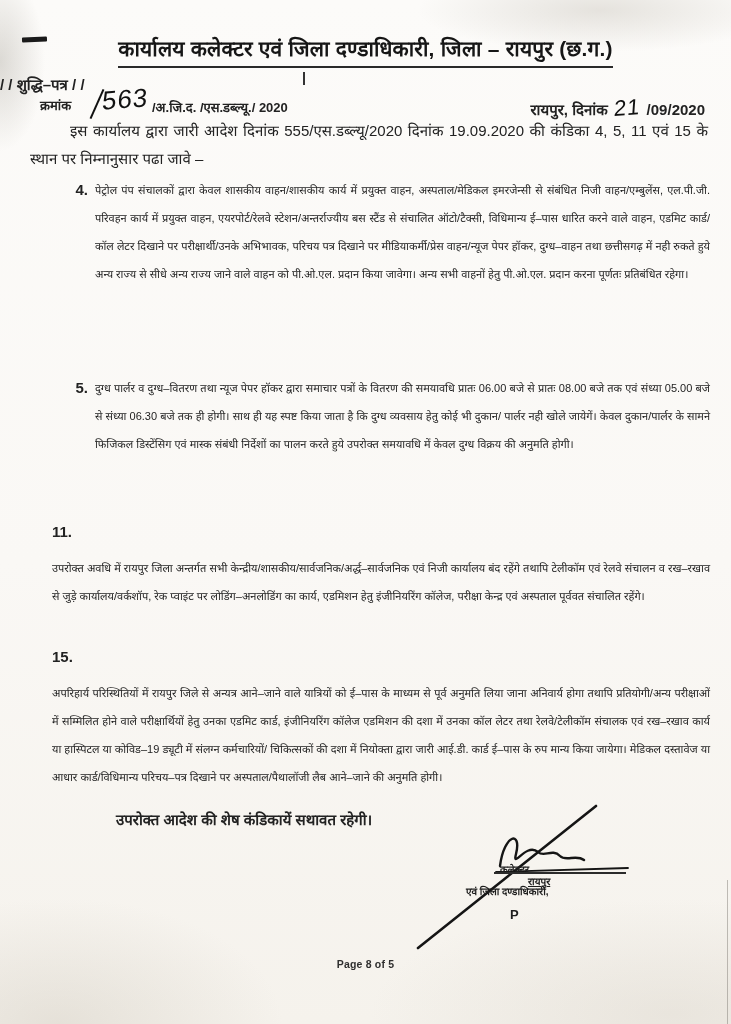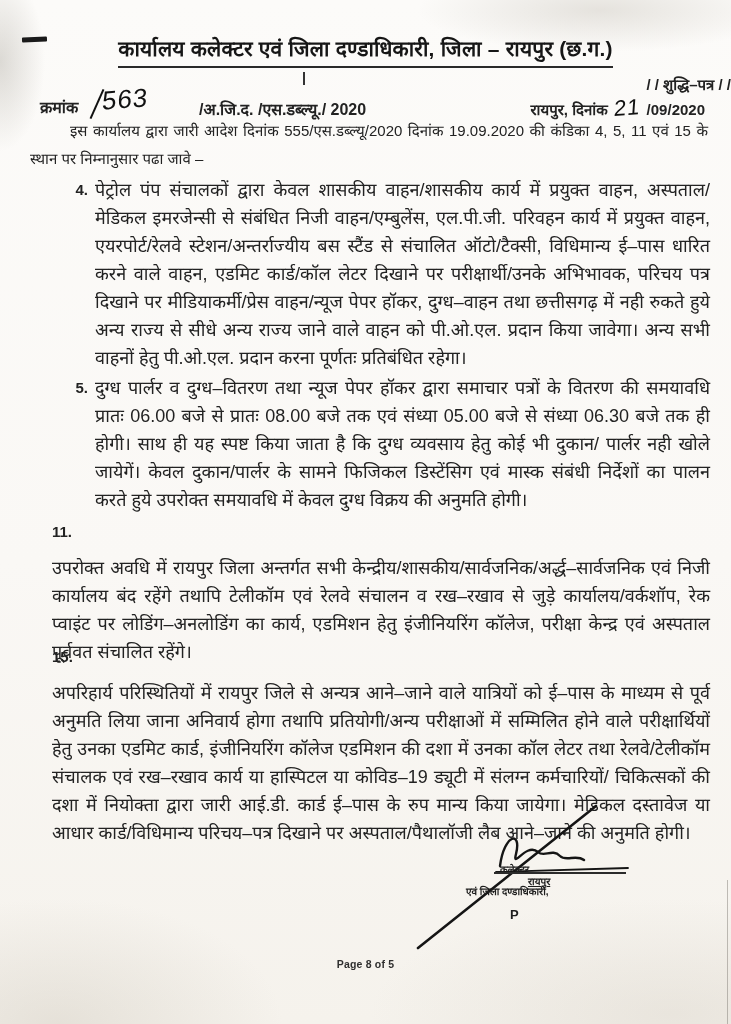--- a/index.html
+++ b/index.html
@@ -18,42 +18,42 @@
     overflow:hidden;
   }
   .abs{position:absolute;}
   .title-wrap{left:0;right:0;top:34px;text-align:center;}
   .title{
     display:inline-block;
     font-size:21px;font-weight:700;color:#161616;
     border-bottom:2px solid #2a2a2a;padding-bottom:4px;
     letter-spacing:.2px;
   }
-  .subtitle{left:0;right:0;top:74px;text-align:right;font-size:15px;font-weight:700;color:#222;}
-  .refline{left:40px;top:96px;font-size:16px;font-weight:600;color:#222;}
+  .subtitle{left:0;right:0;top:74px;text-align:left;font-size:15px;font-weight:700;color:#222;}
+  .refline{left:40px;top:96px;font-size:13px;font-weight:600;color:#222;}
   .hand{
     display:inline-block;
     font-size:26px;font-weight:400;color:#111;
     transform:rotate(-4deg) skewX(-8deg);
     letter-spacing:1px;
   }
   .hand-small{font-size:22px;}
   .dateline{right:26px;top:95px;font-size:15px;font-weight:600;color:#222;white-space:nowrap;}
   .intro{
     left:30px;width:678px;top:117px;
     font-size:15px;font-weight:500;line-height:28px;
     text-align:justify;text-indent:40px;color:#222;
   }
   .item{display:flex;align-items:flex-start;}
   .item-no{
     flex:0 0 30px;text-align:right;padding-right:7px;
     font-size:15px;font-weight:600;line-height:28px;color:#222;
   }
   .item-text{
-    flex:1;font-size:18px;font-weight:500;line-height:28px;
+    flex:1;font-size:11px;font-weight:500;line-height:28px;
     text-align:justify;color:#222;
   }
   .closing{left:116px;top:809px;font-size:15px;font-weight:600;color:#222;}
   .sig-text{font-size:10px;font-weight:700;color:#1d1d1d;white-space:nowrap;}
   .strike{height:2px;background:#2b2b2b;}
   .mark-dash{left:22px;top:37px;width:25px;height:5px;background:#1a1a1a;transform:rotate(-2deg);border-radius:1px;}
   .mark-tick{left:303px;top:72px;width:2px;height:13px;background:#333;}
   .hand-slash{left:96px;top:88px;width:2px;height:32px;background:#111;transform:rotate(24deg);}
   .footer{left:0;right:0;top:958px;text-align:center;font-size:10.5px;font-weight:700;color:#2f2f2f;letter-spacing:.2px;}
   .edge-line{right:3px;top:880px;width:1px;height:144px;background:rgba(120,115,108,.45);}
@@ -72,21 +72,21 @@
   </div>
   <div class="abs subtitle">/ / शुद्धि–पत्र / /</div>
 
   <div class="abs refline">
     <span>क्रमांक</span>
   </div>
   <div class="abs hand-slash"></div>
   <div class="abs" style="left:102px;top:84px;">
     <span class="hand">563</span>
   </div>
-  <div class="abs refline" style="left:152px;top:98px;margin-left:47px;">/अ.जि.द. /एस.डब्ल्यू./ 2020</div>
+  <div class="abs refline" style="left:152px;top:98px;">/अ.जि.द. /एस.डब्ल्यू./ 2020</div>
 
   <div class="abs dateline">
     <span>रायपुर, दिनांक</span>
     <span class="hand hand-small" style="margin:0 2px;">21</span>
     <span>/09/2020</span>
   </div>
 
   <div class="abs intro">इस कार्यालय द्वारा जारी आदेश दिनांक 555/एस.डब्ल्यू/2020 दिनांक 19.09.2020 की कंडिका 4, 5, 11 एवं 15 के स्थान पर निम्नानुसार पढा जावे –</div>
 
   <div class="abs item" style="left:58px;width:652px;top:176px;">
@@ -102,20 +102,21 @@
   <div class="abs item" style="left:52px;width:658px;top:518px;flex-direction:column;">
     <div class="item-no" style="flex-basis:36px;">11.</div>
     <div class="item-text">उपरोक्त अवधि में रायपुर जिला अन्तर्गत सभी केन्द्रीय/शासकीय/सार्वजनिक/अर्द्ध–सार्वजनिक एवं निजी कार्यालय बंद रहेंगे तथापि टेलीकॉम एवं रेलवे संचालन व रख–रखाव से जुड़े कार्यालय/वर्कशॉप, रेक प्वाइंट पर लोडिंग–अनलोडिंग का कार्य, एडमिशन हेतु इंजीनियरिंग कॉलेज, परीक्षा केन्द्र एवं अस्पताल पूर्ववत संचालित रहेंगे।</div>
   </div>
 
   <div class="abs item" style="left:52px;width:658px;top:643px;flex-direction:column;">
     <div class="item-no" style="flex-basis:36px;">15.</div>
     <div class="item-text">अपरिहार्य परिस्थितियों में रायपुर जिले से अन्यत्र आने–जाने वाले यात्रियों को ई–पास के माध्यम से पूर्व अनुमति लिया जाना अनिवार्य होगा तथापि प्रतियोगी/अन्य परीक्षाओं में सम्मिलित होने वाले परीक्षार्थियों हेतु उनका एडमिट कार्ड, इंजीनियरिंग कॉलेज एडमिशन की दशा में उनका कॉल लेटर तथा रेलवे/टेलीकॉम संचालक एवं रख–रखाव कार्य या हास्पिटल या कोविड–19 ड्यूटी में संलग्न कर्मचारियों/ चिकित्सकों की दशा में नियोक्ता द्वारा जारी आई.डी. कार्ड ई–पास के रुप मान्य किया जायेगा। मेडिकल दस्तावेज या आधार कार्ड/विधिमान्य परिचय–पत्र दिखाने पर अस्पताल/पैथालॉजी लैब आने–जाने की अनुमति होगी।</div>
   </div>
 
+  <div class="abs closing">उपरोक्त आदेश की शेष कंडिकायें सथावत रहेगी।</div>
 
   <svg class="abs" style="left:400px;top:800px;" width="300" height="150" viewBox="0 0 300 150">
     <path d="M18 148 L196 6" stroke="#151515" stroke-width="2.6" fill="none" stroke-linecap="round"></path>
     <path d="M100 66 C104 34 122 30 116 54 C112 70 126 42 138 52 C144 58 152 48 160 56 C166 62 176 54 184 60" stroke="#151515" stroke-width="2.4" fill="none" stroke-linecap="round"></path>
     <path d="M96 72 L228 68" stroke="#151515" stroke-width="1.8" fill="none" stroke-linecap="round"></path>
   </svg>
 
   <div class="abs sig-text" style="left:500px;top:862px;">कलेक्टर</div>
   <div class="abs strike" style="left:494px;top:872px;width:132px;"></div>
   <div class="abs sig-text" style="left:466px;top:884px;">एवं जिला दण्डाधिकारी,</div>

